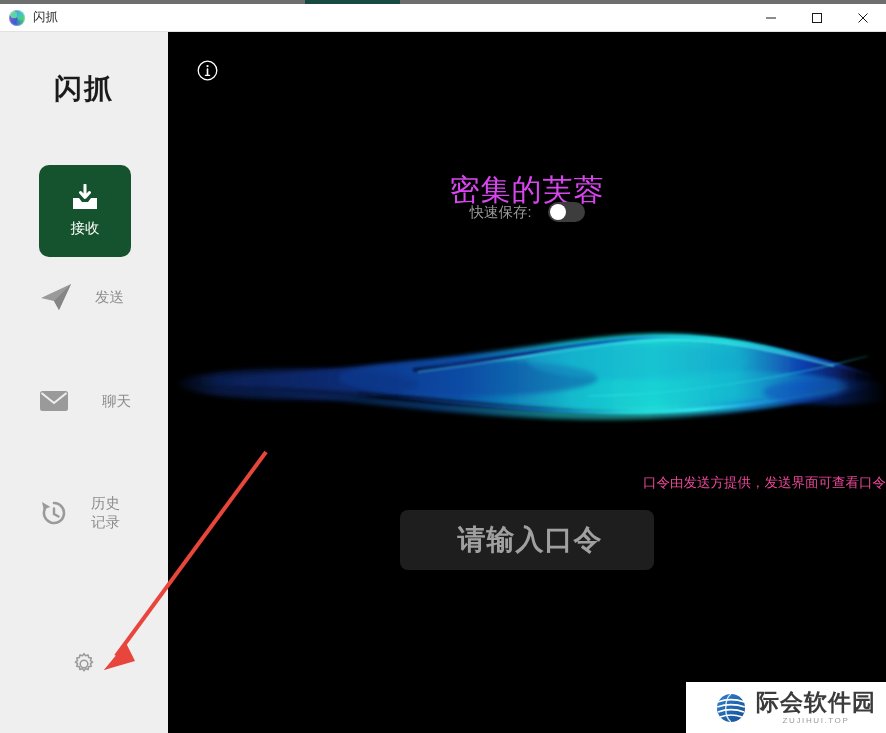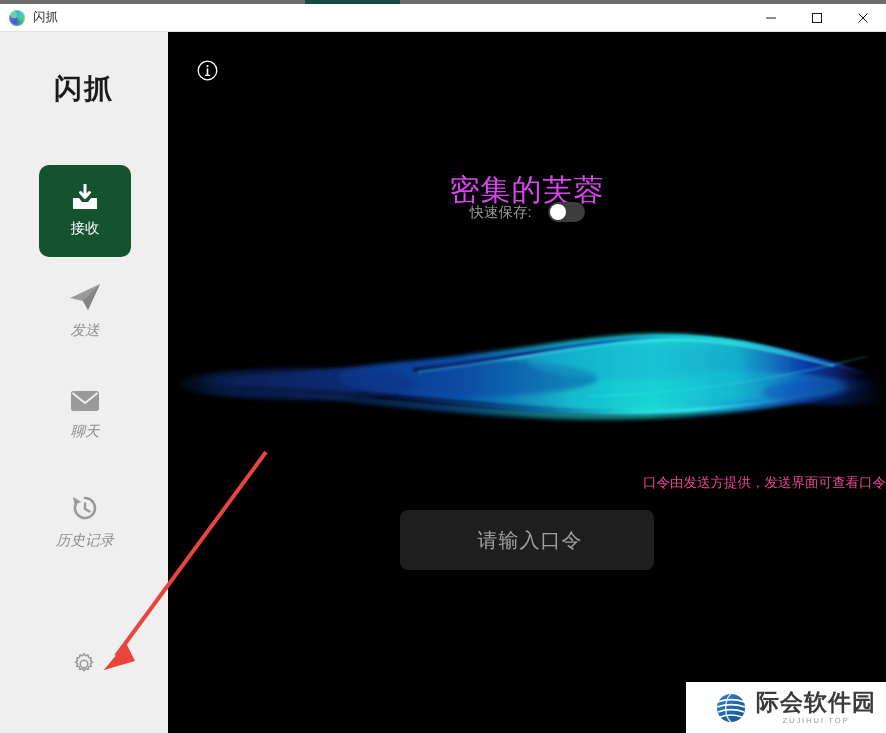--- a/index.html
+++ b/index.html
@@ -75,24 +75,23 @@
     border-radius: 10px;
     display: flex; flex-direction: column;
     align-items: center; justify-content: center;
     gap: 7px;
   }
   .nav-active .nav-label {
     font-size: 14.5px; color: #ffffff;
   }
   .nav-item {
     position: absolute; left: 39px; width: 92px;
-    display: flex; flex-direction: column;
+    display: flex; flex-direction: row;
     align-items: center; justify-content: flex-start;
-    gap: 9px;
-    font-style: italic;
+    gap: 22px;
   }
   .nav-item .nav-label {
     font-size: 14.5px; color: #8d8d8d;
   }
   .nav-icon { display: flex; align-items: center; justify-content: center; }
   .nav-gear {
     position: absolute; left: 71px; top: 621px;
     width: 26px; height: 26px;
     display: flex; align-items: center; justify-content: center;
   }
@@ -141,21 +140,21 @@
     text-align: right; font-size: 13.5px; color: #ec4899;
   }
   .code-input {
     position: absolute; top: 478px; left: 232px;
     width: 254px; height: 60px;
     background: #1e1e1e;
     border-radius: 8px;
     display: flex; align-items: center; justify-content: center;
   }
   .code-input .ph {
-    font-size: 20px; color: #a0a0a0; font-weight: normal; letter-spacing: 1px; margin-left: 6px;
+    font-size: 28px; color: #a0a0a0; font-weight: bold; letter-spacing: 1px; margin-left: 6px;
   }
 
   
   .watermark {
     position: absolute; left: 686px; top: 682px;
     width: 200px; height: 51px;
     background: #ffffff;
     display: flex; align-items: center; gap: 8px;
     padding-left: 28px;
   }

